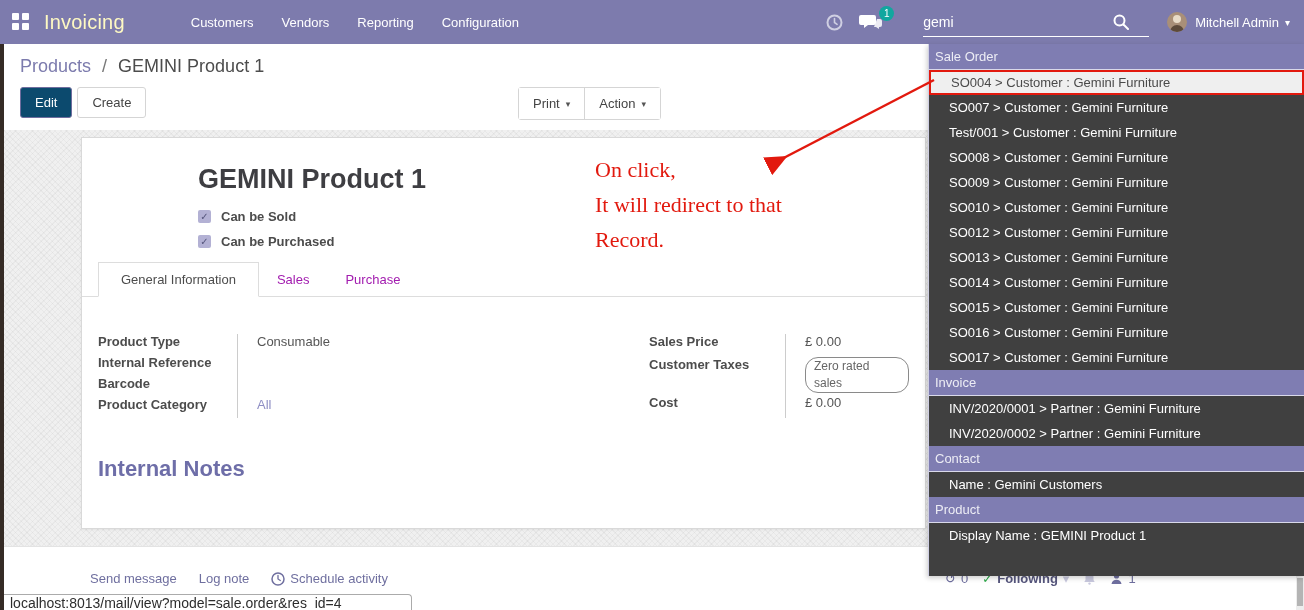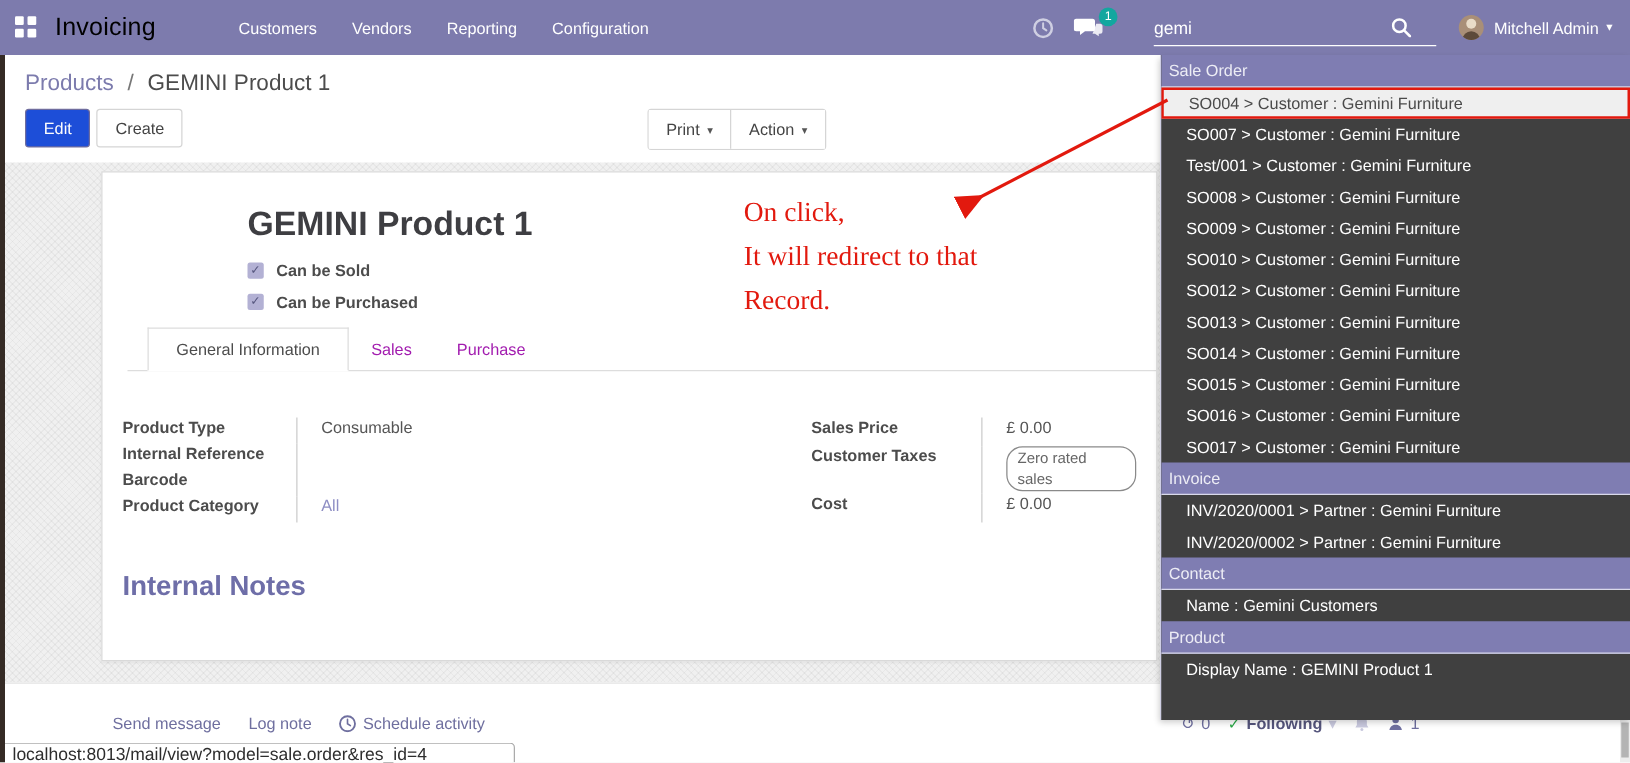--- a/index.html
+++ b/index.html
@@ -3,21 +3,21 @@
 <meta charset="utf-8">
 <style>
   * { margin:0; padding:0; box-sizing:border-box; }
   html,body { width:1304px; height:610px; overflow:hidden; }
   body { font-family:"Liberation Sans", sans-serif; background:#fff; position:relative; color:#4c4c4c; }
 
   
   .navbar { position:absolute; left:0; top:0; width:1304px; height:44px; background:#7d7bad; display:flex; align-items:center; z-index:30; }
   .apps-icon { width:18px; height:18px; margin-left:12px; display:grid; grid-template-columns:7px 7px; grid-template-rows:7px 7px; gap:3px; cursor:pointer; }
   .apps-icon span { background:#fff; border-radius:1px; }
-  .app-name { color:#000000; font-size:20px; margin-left:14px; letter-spacing:.2px; cursor:pointer; }
+  .app-name { color:#fef9c3; font-size:20px; margin-left:14px; letter-spacing:.2px; cursor:pointer; }
   .nav-menus { display:flex; margin-left:56px; gap:8px; }
   .nav-menus .menu-item { color:#fff; font-size:13px; padding:6px 10px; cursor:pointer; }
   .nav-right { position:absolute; right:0; top:0; height:44px; display:flex; align-items:center; }
   .nav-icon-btn { position:relative; margin-right:16px; cursor:pointer; display:flex; align-items:center; }
   .badge { position:absolute; top:-7px; right:-11px; background:#12a79f; color:#fff; font-size:10px; min-width:15px; height:15px; border-radius:8px; text-align:center; line-height:15px; padding:0 3px; }
   .search-box { position:relative; width:226px; margin:0 18px 0 24px; border-bottom:1px solid #fff; display:flex; align-items:center; height:30px; }
   .search-box input { background:transparent; border:none; outline:none; color:#fff; font-size:14px; width:190px; font-family:"Liberation Sans", sans-serif; }
   .avatar { width:20px; height:20px; border-radius:50%; background:#a98f78; overflow:hidden; display:flex; align-items:flex-end; justify-content:center; }
   .avatar .head { width:8px; height:8px; border-radius:50%; background:#e9dcc8; position:absolute; margin-bottom:9px; }
   .avatar .bod { width:14px; height:7px; border-radius:7px 7px 0 0; background:#5d4a3a; }
@@ -29,38 +29,38 @@
   .scrollbar-sliver { position:absolute; right:0; top:576px; width:8px; height:34px; background:#ededed; z-index:10; }
   .scrollbar-sliver .thumb { position:absolute; left:1px; top:2px; width:6px; height:28px; background:#b4b4b4; }
 
   
   .breadcrumb { position:absolute; left:20px; top:56px; font-size:18px; z-index:6; }
   .breadcrumb .bc-link { color:#7c7bad; cursor:pointer; }
   .breadcrumb .bc-sep { color:#777; margin:0 6px; }
   .breadcrumb .bc-current { color:#4c4c4c; }
   .btn-row { position:absolute; left:20px; top:87px; display:flex; gap:5px; z-index:6; }
   .btn { font-size:13px; height:31px; padding:0 14px; border-radius:3px; border:1px solid transparent; cursor:pointer; display:flex; align-items:center; font-family:"Liberation Sans", sans-serif; }
-  .btn-primary { background:#1d4ed8; color:#fdfdfd; border-color:#6f6d9e; }
+  .btn-primary { background:#0c4a6e; color:#fdfdfd; border-color:#6f6d9e; }
   .btn-default { background:#fff; color:#444; border-color:#d5d5d5; }
   .action-group { position:absolute; left:518px; top:87px; display:flex; border:1px solid #d5d5d5; border-radius:3px; background:#fff; z-index:6; }
   .action-group .btn { border:none; border-radius:0; background:#fff; color:#444; }
   .action-group .btn + .btn { border-left:1px solid #d5d5d5; }
   .btn .caret-dark { color:#555; font-size:9px; margin-left:6px; }
 
   
   .sheet-bg { position:absolute; left:0; top:130px; width:1304px; height:416px; background-color:#f0f0f0;
      background-image:repeating-linear-gradient(45deg, rgba(0,0,0,0.035) 0 1px, transparent 1px 4px),
                       repeating-linear-gradient(-45deg, rgba(0,0,0,0.035) 0 1px, transparent 1px 4px); }
   .card { position:absolute; left:81px; top:7px; width:845px; height:392px; background:#fff; border:1px solid #d9d9d9; box-shadow:0 1px 2px rgba(0,0,0,.06); overflow:hidden; }
   .prod-title { margin:26px 0 0 116px; font-size:27px; font-weight:bold; color:#3e3e42; }
   .chk-rows { margin:9px 0 0 116px; }
   .chk-row { height:25px; display:flex; align-items:center; }
   .chk-box { width:13px; height:13px; background:#b3b1d4; border-radius:2px; color:#55557c; font-size:10px; line-height:13px; text-align:center; margin-right:10px; cursor:pointer; }
   .chk-label { font-size:13px; font-weight:bold; color:#4c4c4c; }
-  .tabs { display:flex; align-items:flex-end; border-bottom:1px solid #ddd; margin-top:8px; padding-left:16px;margin-left:20px; }
+  .tabs { display:flex; align-items:flex-end; border-bottom:1px solid #ddd; margin-top:8px; padding-left:16px; }
   .tab { font-size:13px; padding:9px 18px; color:#a21caf; cursor:pointer; }
   .tab.active { background:#fff; border:1px solid #ddd; border-bottom:1px solid #fff; color:#4c4c4c; margin-bottom:-1px; padding:9px 22px; }
   .fields { display:flex; justify-content:space-between; padding:37px 16px 0 16px; }
   .fgroup { display:table; }
   .fgroup-right { width:260px; }
   .frow { display:table-row; }
   .flabel { display:table-cell; font-size:13px; font-weight:bold; color:#4c4c4c; height:21px; vertical-align:top; padding-right:8px; }
   .fgroup-left .flabel { width:139px; }
   .fgroup-right .flabel { width:136px; }
   .fval { display:table-cell; font-size:13px; color:#555; border-left:1px solid #ccc; padding-left:19px; vertical-align:top; }

